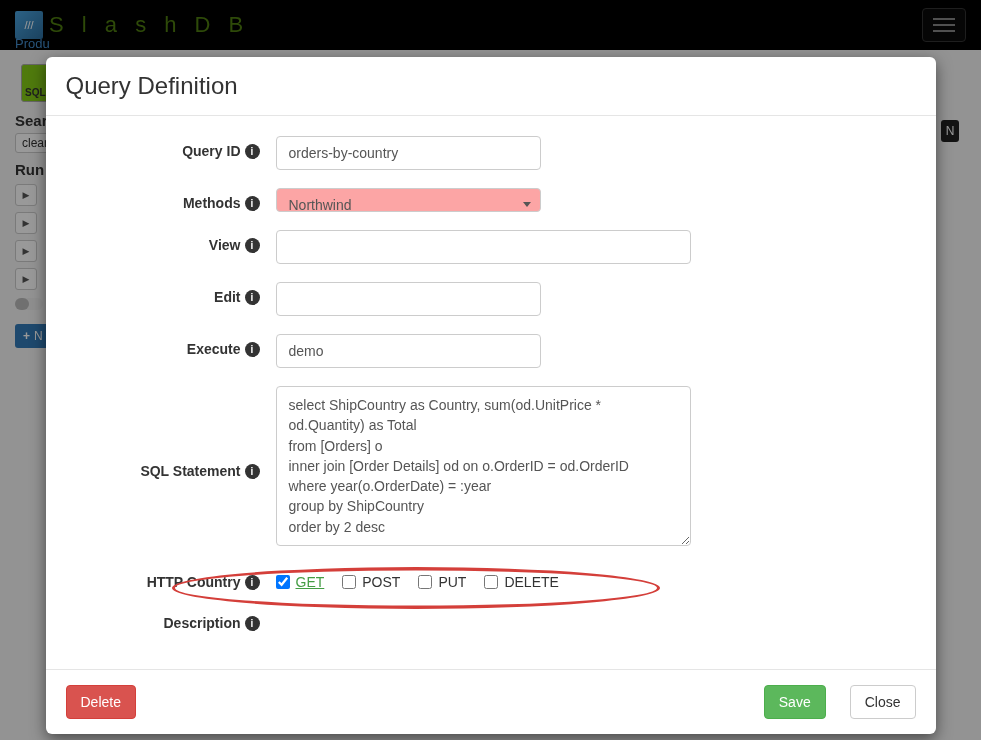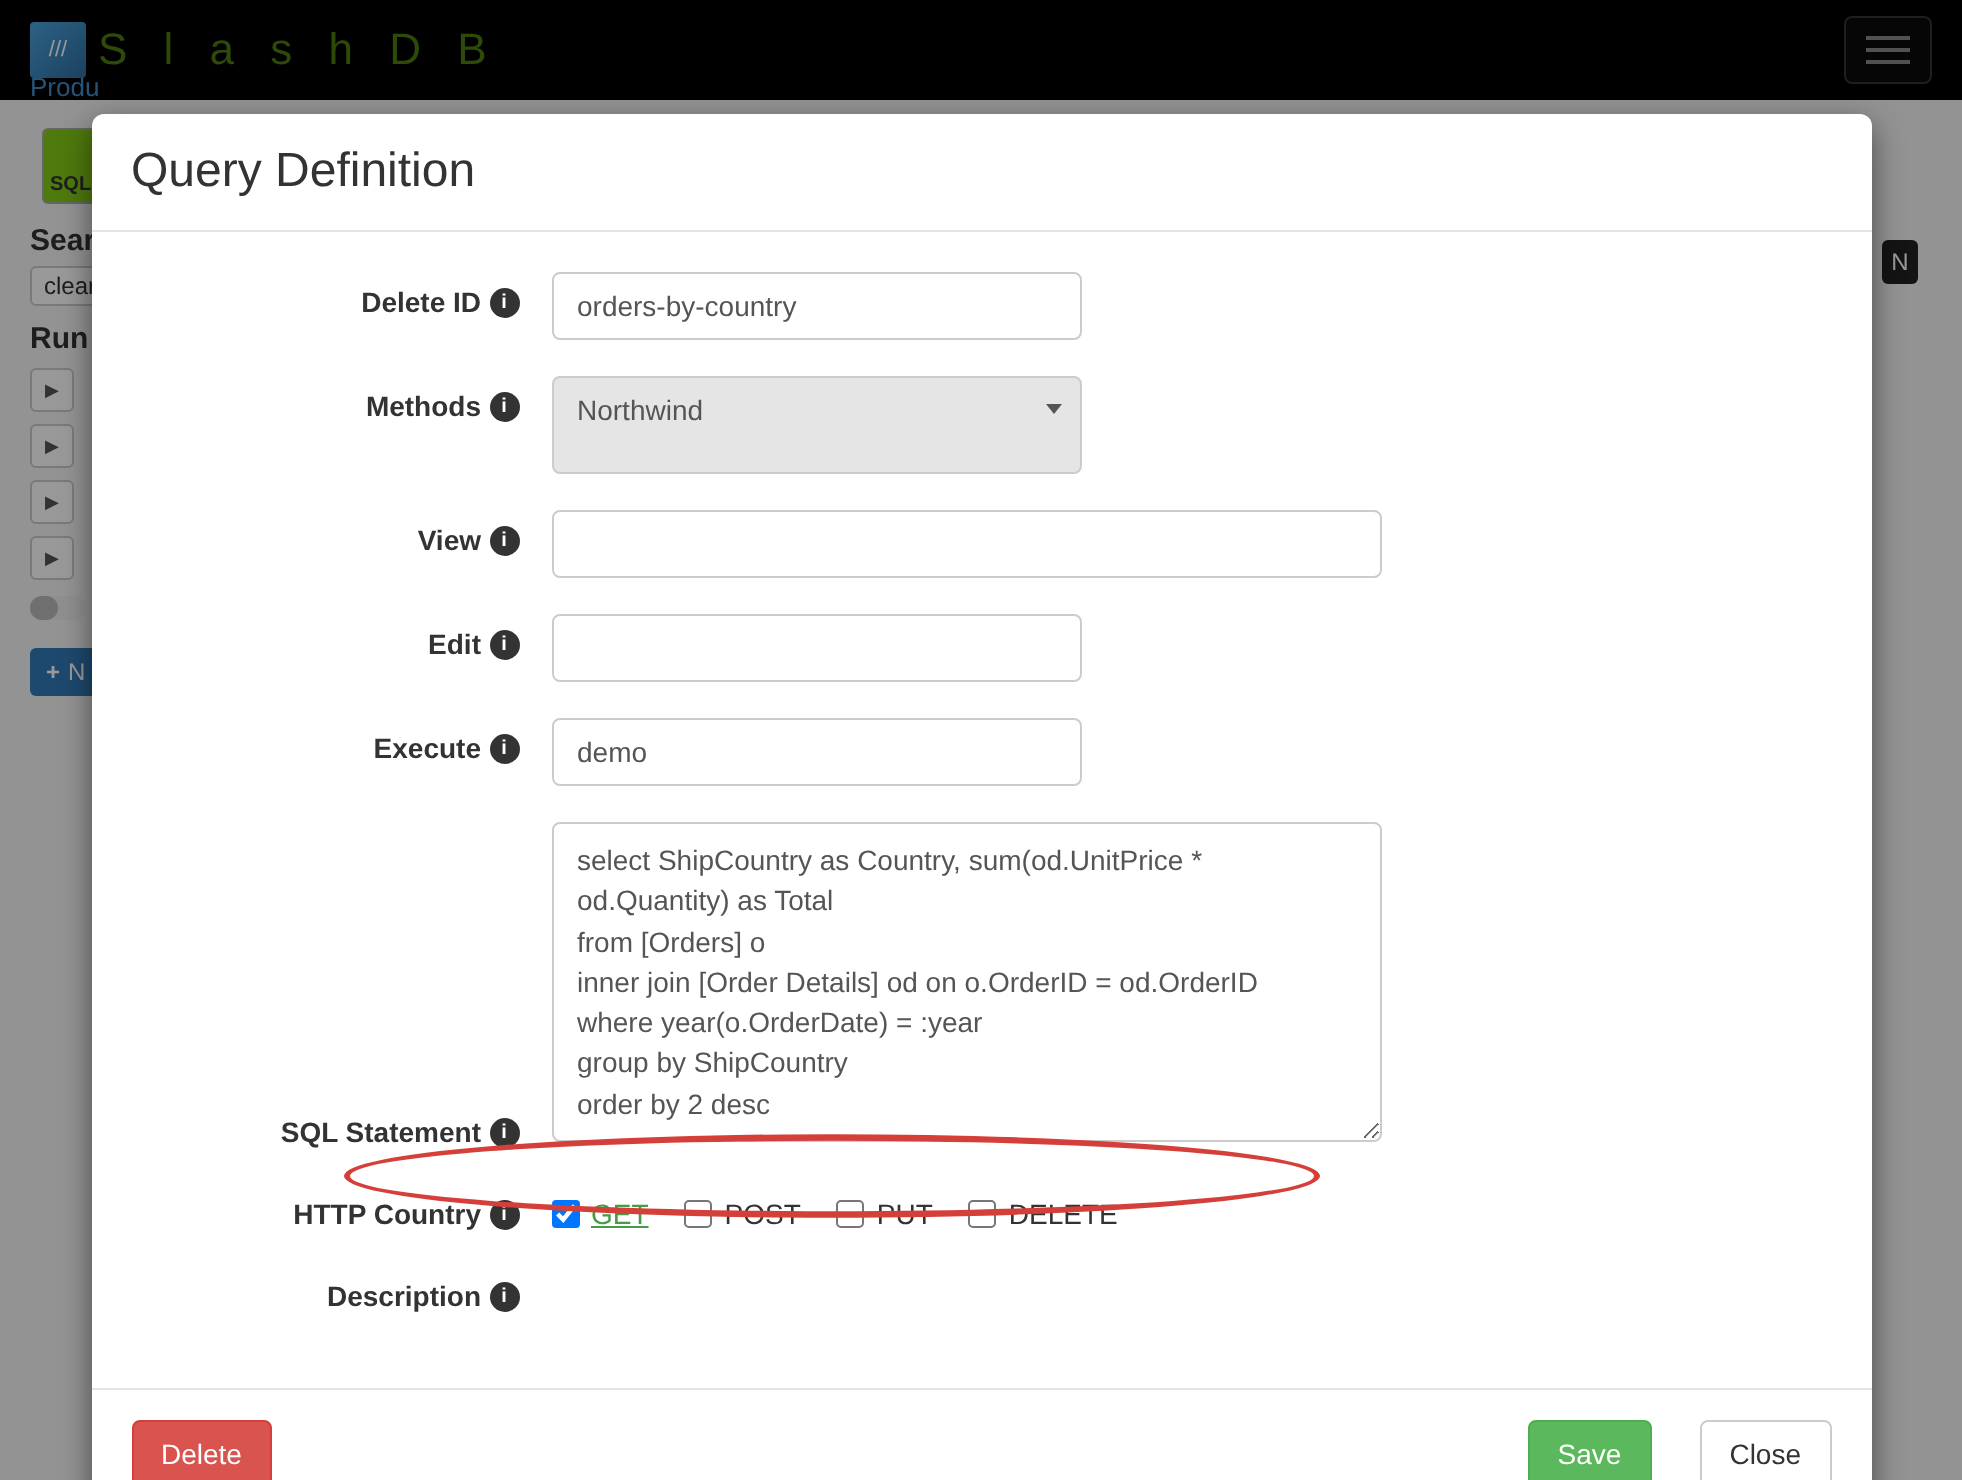--- a/index.html
+++ b/index.html
@@ -75,42 +75,42 @@
   .modal-header {
     padding:15px 20px; border-bottom:1px solid #e5e5e5;
   }
   .modal-title { font-size:24px; font-weight:500; color:#333; }
   .modal-body {
     padding:20px; position:relative;
   }
   .form-row {
     display:flex; align-items:flex-start; margin-bottom:18px;
   }
-  .form-row.top-align { align-items:flex-end; }
+  .form-row.top-align { align-items:center; }
   .col-label {
     width: 210px; text-align:right; padding-right:16px; padding-top:7px;
     display:flex; justify-content:flex-end; align-items:center; gap:4px;
   }
   .col-label .lbl { font-weight:700; font-size:14px; color:#333;}
   .info-icon {
     width:15px;height:15px;border-radius:50%;background:#333;color:#fff;
     display:inline-flex;align-items:center;justify-content:center;font-size:10px;font-weight:bold;
   }
   .col-ctrl { flex:0 0 auto; }
   .text-input {
     height:34px; width:265px; padding:6px 12px; border:1px solid #ccc; border-radius:4px;
     font-size:14px; color:#555; background:#fff;
   }
   .text-input.wide { width:415px; }
   .select-wrap {
     position:relative; width:265px;
   }
   .select-input {
-    height:49px; width:265px; padding:6px 24px 6px 12px; border:1px solid #ccc; border-radius:4px;
-    font-size:14px; color:#555; background:#e5e5e5; appearance:none; line-height:20px;
+    height:24px; width:265px; padding:6px 24px 6px 12px; border:1px solid #ccc; border-radius:4px;
+    font-size:14px; color:#555; background:#fca5a5; appearance:none; line-height:20px;
   }
   .select-caret {
     position:absolute; right:10px; top:14px; width:0;height:0;
     border-left:4px solid transparent;border-right:4px solid transparent;border-top:5px solid #555;
     pointer-events:none;
   }
   .textarea-input {
     width:415px; height:160px; padding:8px 12px; border:1px solid #ccc; border-radius:4px;
     font-size:14px; color:#555; background:#fff; resize:both; font-family:inherit; line-height:1.45;
   }
@@ -177,21 +177,21 @@
 
 <div class="modal">
   <div class="modal-header">
     <div class="modal-title">Query Definition</div>
   </div>
 
   <div class="modal-body">
 
     <div class="form-row">
       <div class="col-label">
-        <span class="lbl">Delete ID</span>
+        <span class="lbl">Query ID</span>
         <span class="info-icon">i</span>
       </div>
       <div class="col-ctrl">
         <input class="text-input" value="orders-by-country" style="">
       </div>
     </div>
 
     <div class="form-row">
       <div class="col-label">
         <span class="lbl">Methods</span>

